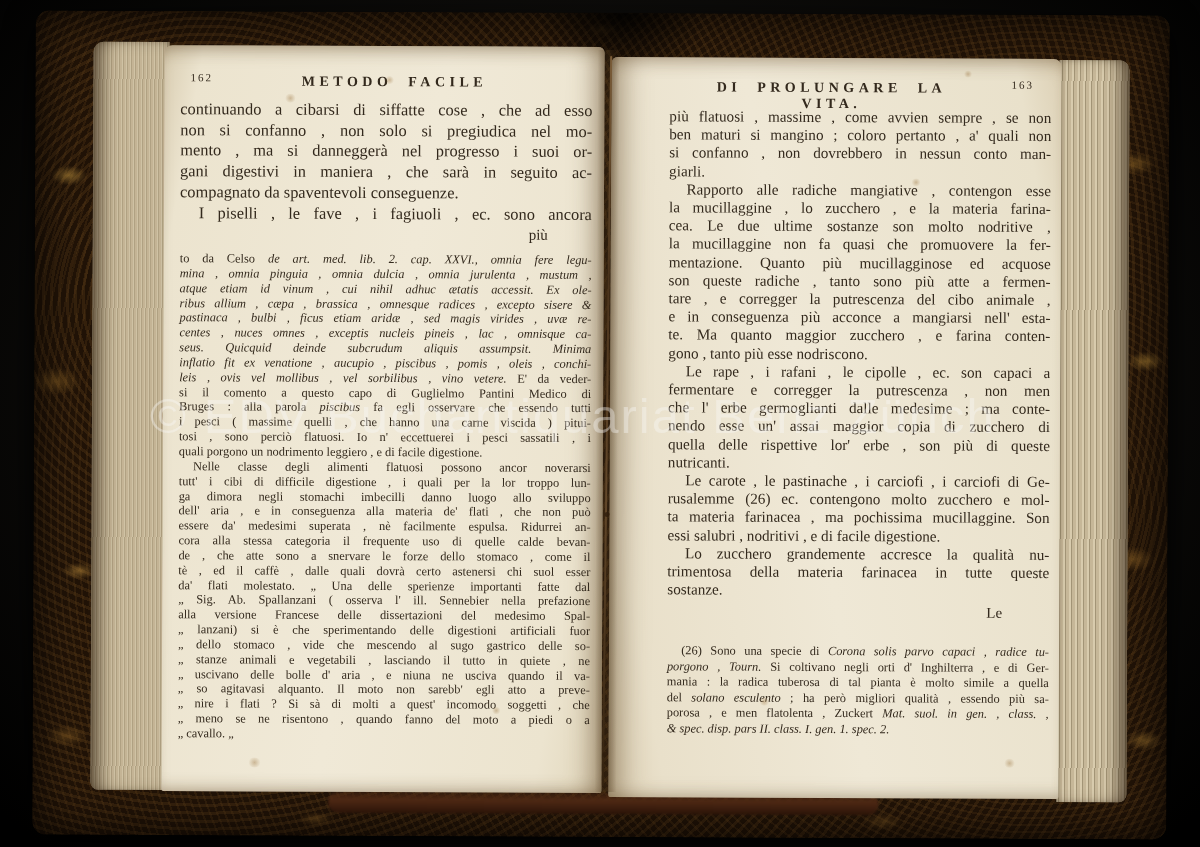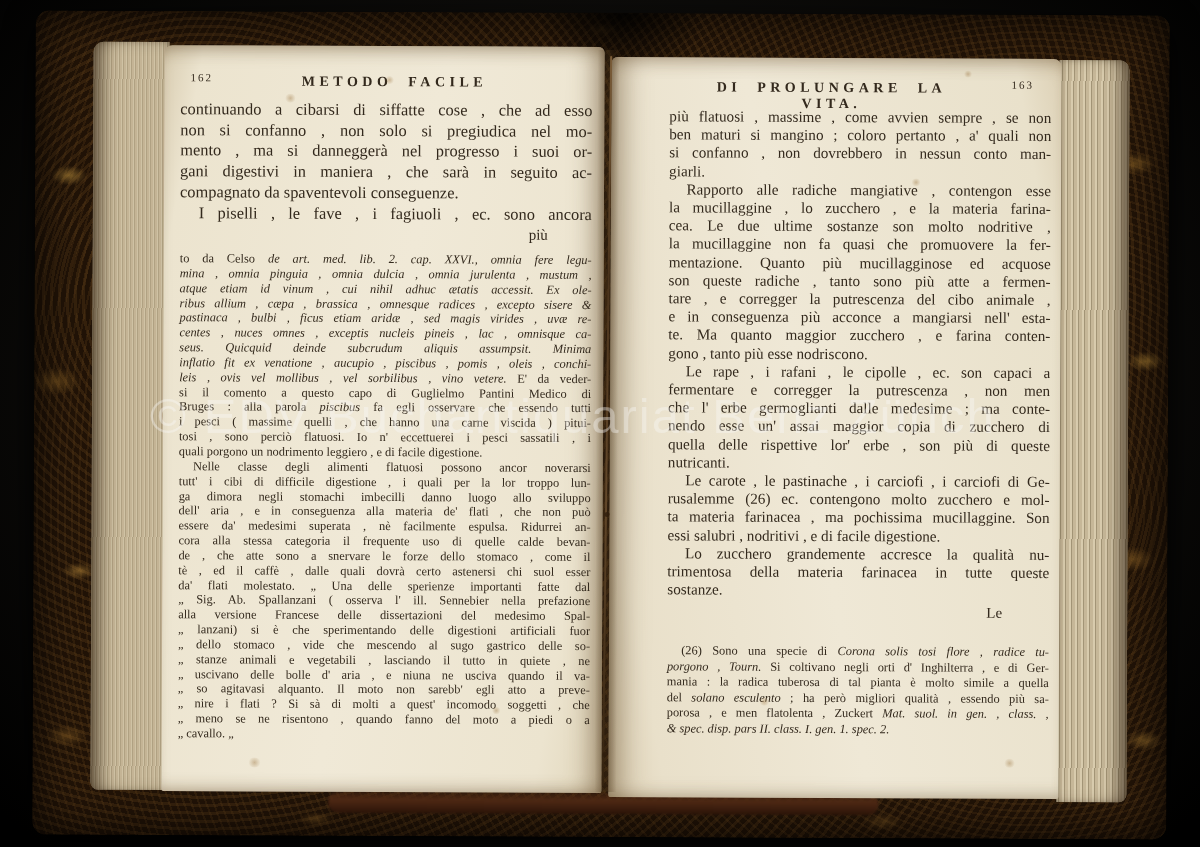--- a/index.html
+++ b/index.html
@@ -181,21 +181,21 @@
           <div class="tline">ta materia farinacea , ma pochissima mucillaggine. Son</div>
           <div class="tline nojust">essi salubri , nodritivi , e di facile digestione.</div>
           <div class="tline ind">Lo zucchero grandemente accresce la qualità nu-</div>
           <div class="tline">trimentosa della materia farinacea in tutte queste</div>
           <div class="tline nojust">sostanze.</div>
         </div>
 
       <div class="textcol catchword" style="left:58px;top:546px;width:335px;">Le</div>
 
       <div class="textcol fnote fnote-right" style="left:58px;top:586px;width:382px;">
-          <div class="tline ind">(26) Sono una specie di <i>Corona solis tosi flore , radice tu-</i></div>
+          <div class="tline ind">(26) Sono una specie di <i>Corona solis parvo capaci , radice tu-</i></div>
           <div class="tline"><i>porgono , Tourn.</i>  Si coltivano negli orti d' Inghilterra , e di Ger-</div>
           <div class="tline">mania : la radica tuberosa di tal pianta è molto simile a quella</div>
           <div class="tline">del <i>solano esculento</i> ; ha però migliori qualità , essendo più sa-</div>
           <div class="tline">porosa , e men flatolenta , Zuckert <i>Mat. suol. in gen. , class. ,</i></div>
           <div class="tline nojust"><i>&amp; spec. disp. pars II. class. I. gen. 1. spec. 2.</i></div>
         </div>
 
       <div class="spot" style="left:352px;top:12px;width:9px;height:7px;"></div>
       <div class="spot" style="left:300px;top:120px;width:10px;height:8px;"></div>
       <div class="spot" style="left:150px;top:640px;width:11px;height:8px;"></div>

